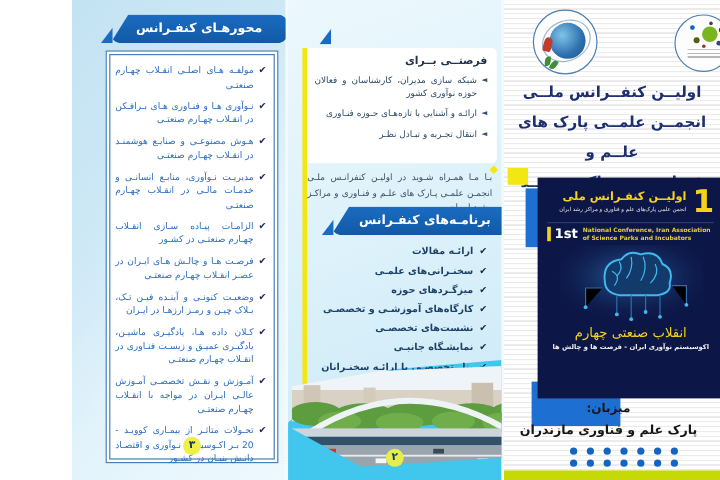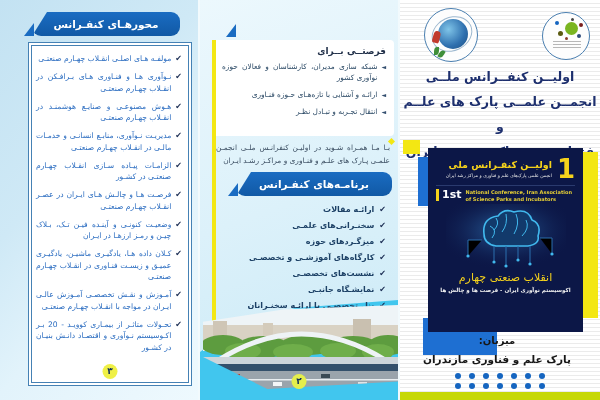--- a/index.html
+++ b/index.html
@@ -1,18 +1,18 @@
 <!DOCTYPE html>
 <html lang="fa" dir="rtl" style="--badge_blue: #1a6cc2; --item_blue: #2a6cc0; --check_navy: #16284f; --page_yellow: #eff046; --accent_yellow: #f3e713; --cyan: #41c6ee; --title_navy: #1d2f6e; --poster_navy: #0c1747; --decor_blue: #1e6fd2; --dot_blue: #1565c0; --bar_green: #c6d806;"><head>
 <meta charset="utf-8">
 <style>
   * { margin:0; padding:0; box-sizing:border-box; }
   html,body { width:600px; height:400px; overflow:hidden; }
   body { font-family:"DejaVu Sans", sans-serif; background:#fff; }
-  .sheet { display:flex; width:600px; height:400px; direction:ltr; }
+  .sheet { display:flex; width:540px; height:400px; direction:ltr; }
   .panel { position:relative; height:400px; overflow:hidden; }
 
   
   .panel-topics { width:200px; background:linear-gradient(130deg,#c3e2f2 0%,#cfe9f6 38%,#e2f3fb 62%,#eef9fe 100%); border-right:2px solid #f2fafd; }
   .badge { position:absolute; height:24px; background:linear-gradient(180deg, var(--badge_blue,#1a6cc2), #1159a5); color:#fff; font-weight:bold; font-size:10.5px; line-height:24px; text-align:center; direction:rtl; border-radius:9px; clip-path:polygon(15px 0, 100% 0, 100% 100%, 0 100%); }
   .badge-flag { position:absolute; width:10px; height:13px; background:var(--badge_blue,#1a6cc2); clip-path:polygon(100% 0, 100% 100%, 0 100%); }
   .topics-badge { top:12px; left:32px; width:148px; }
   .topics-flag { top:23px; left:24px; }
   .topics-box-outer { position:absolute; top:42px; left:28px; right:6px; bottom:14px; background:#fff; border:1px solid #4581b4; padding:2px; }
   .topics-box-inner { width:100%; height:100%; border:1px solid #4581b4; padding:7px 6px 4px 4px; direction:rtl; position:relative; }

